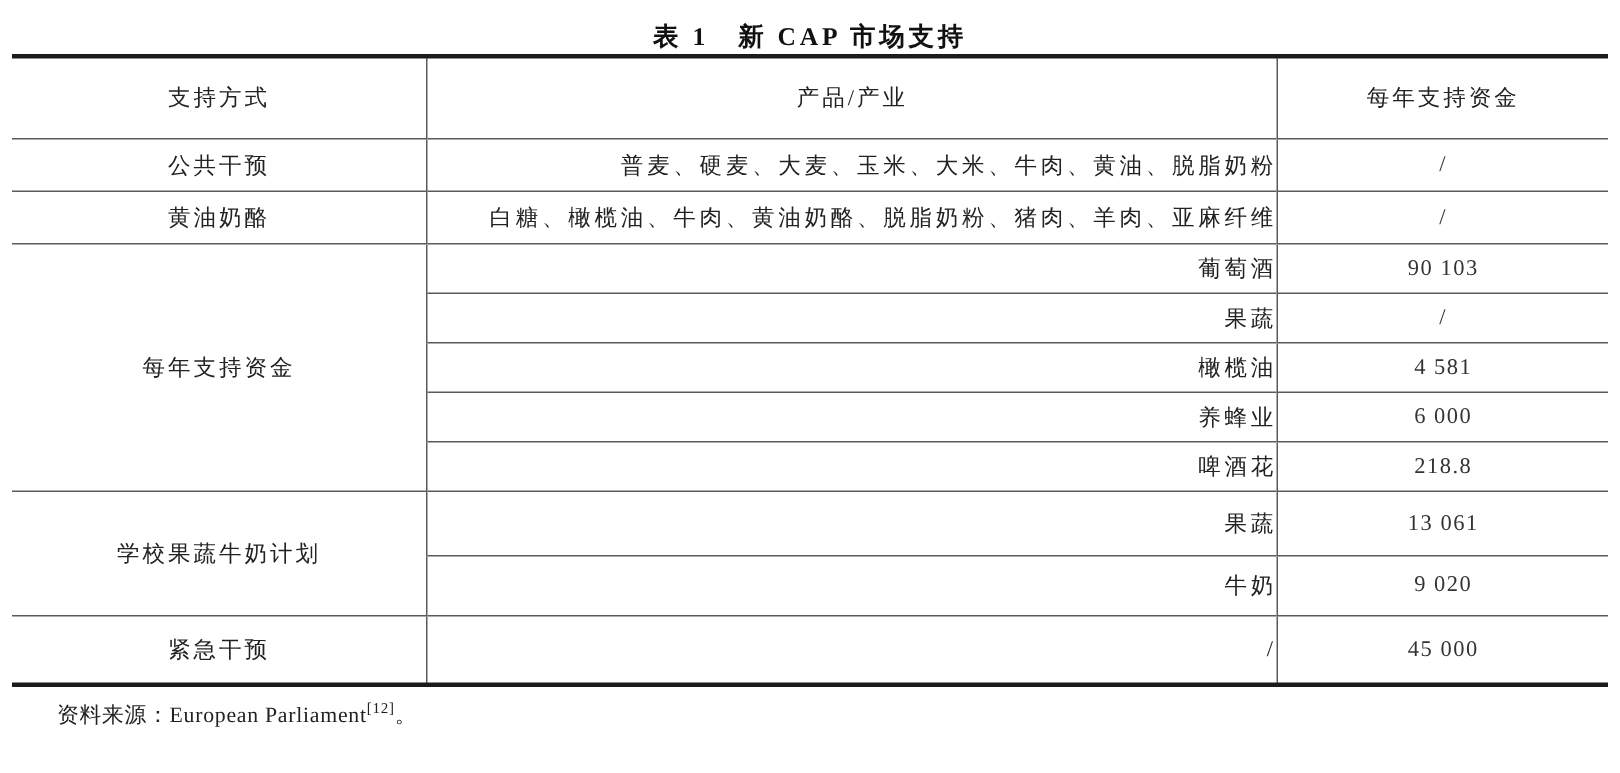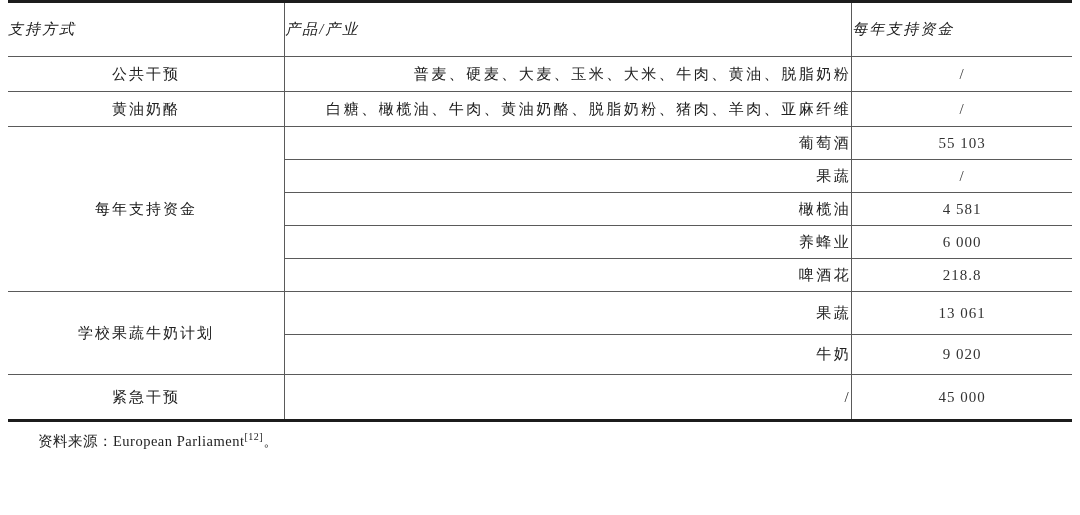--- a/index.html
+++ b/index.html
@@ -37,23 +37,22 @@
   col.c2 { width: 53.3%; }
   col.c3 { width: 20.7%; }
   .cap-table th, .cap-table td {
     border-top: 1px solid #5a5a5a;
     font-weight: normal;
     color: #222;
     padding: 0;
   }
   .cap-table thead th {
     height: 53px;
-    text-align: left;
+    text-align: center;
     letter-spacing: 2px;
-    font-style: italic;
   }
   .v-div { border-left: 1px solid #5a5a5a; }
   td.method-cell { text-align: center; letter-spacing: 2px; }
   td.product-cell {
     text-align: right;
     padding-left: 26px;
     letter-spacing: 2.5px;
   }
   td.amount-cell { text-align: center; letter-spacing: 1px; color: #333; }
   tr.r-a { height: 35px; }
@@ -67,20 +66,21 @@
     padding: 9px 0 0 30px;
     color: #222;
   }
   .source-line sup { font-size: 10px; }
 </style>
 </head>
 <body>
 
 <div class="page">
 
+  <div class="title">表 1　新 CAP 市场支持</div>
 
 
   <table class="cap-table">
     <colgroup>
       <col class="c1">
         <col class="c2">
         <col class="c3">
     </colgroup>
     <thead>
       <tr>
@@ -96,21 +96,21 @@
         <td class="amount-cell v-div">/</td>
       </tr>
       <tr class="r-a">
         <td class="method-cell">黄油奶酪</td>
         <td class="product-cell v-div">白糖、橄榄油、牛肉、黄油奶酪、脱脂奶粉、猪肉、羊肉、亚麻纤维</td>
         <td class="amount-cell v-div">/</td>
       </tr>
       <tr class="r-b">
         <td class="method-cell" rowspan="5">每年支持资金</td>
         <td class="product-cell v-div">葡萄酒</td>
-        <td class="amount-cell v-div">55 103</td>
+        <td class="amount-cell v-div">90 103</td>
       </tr>
       <tr class="r-b">
         <td class="product-cell v-div">果蔬</td>
         <td class="amount-cell v-div">/</td>
       </tr>
       <tr class="r-b">
         <td class="product-cell v-div">橄榄油</td>
         <td class="amount-cell v-div">4 581</td>
       </tr>
       <tr class="r-b">

